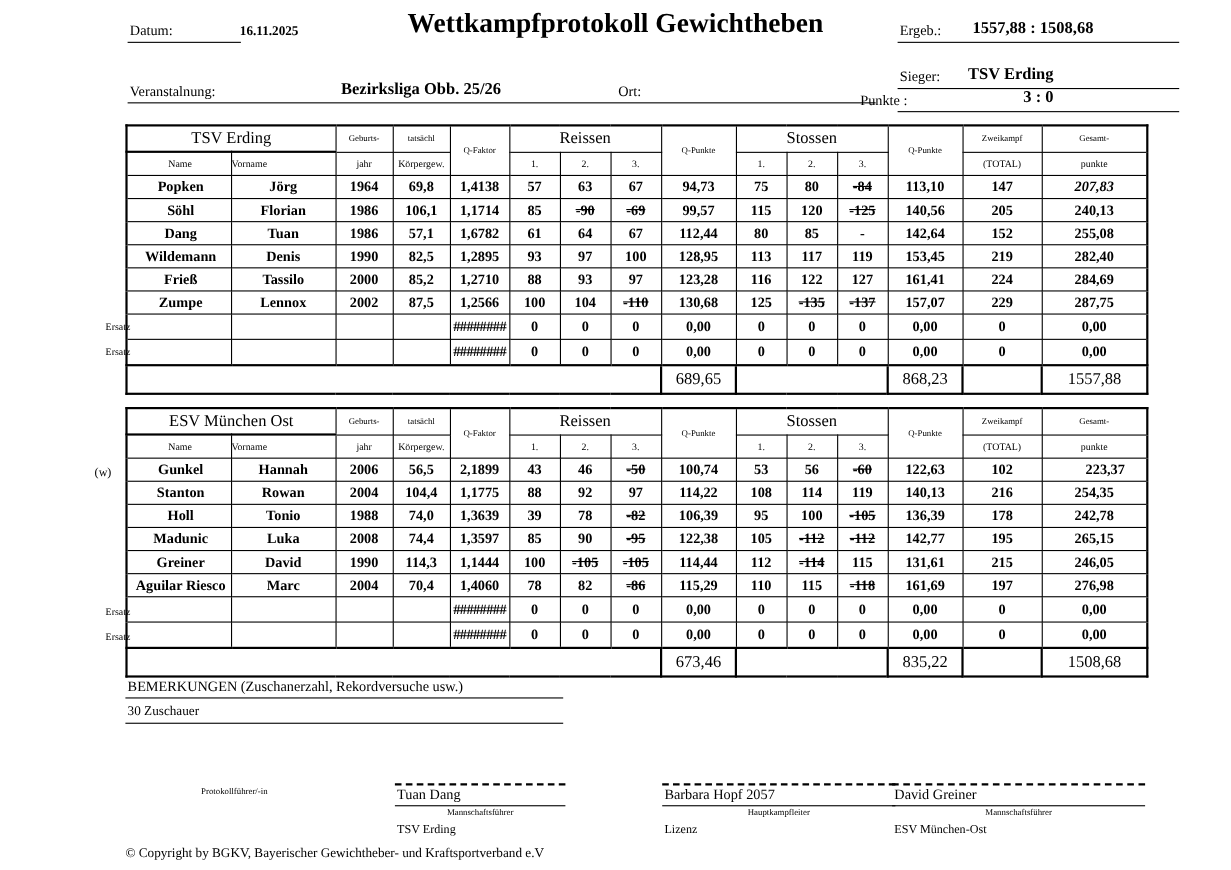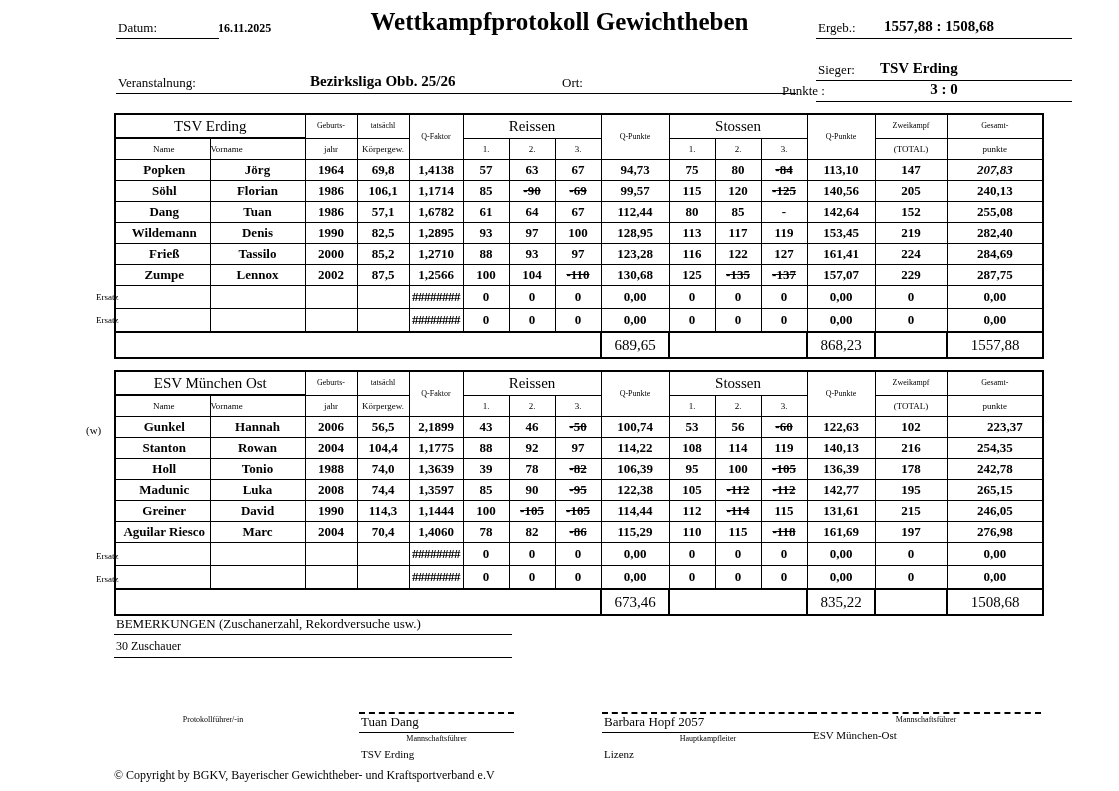--- a/index.html
+++ b/index.html
@@ -669,17 +669,18 @@
 
 <div class="sig-block" style="left:556px; top:712px; width:212px;margin-left:46px;">
   <div class="sig-dashed"></div>
   <div class="sig-name sig-solid">Barbara Hopf 2057</div>
   <div class="sig-role">Hauptkampfleiter</div>
   <div class="sig-club">Lizenz</div>
 </div>
 
 <div class="sig-block" style="left:811px; top:712px; width:230px;">
   <div class="sig-dashed"></div>
+  <div class="sig-name sig-solid">David Greiner</div>
   <div class="sig-role">Mannschaftsführer</div>
   <div class="sig-club">ESV München-Ost</div>
 </div>
 
 <div class="copyright">© Copyright by BGKV, Bayerischer Gewichtheber- und Kraftsportverband e.V</div>
 
 </body></html>

